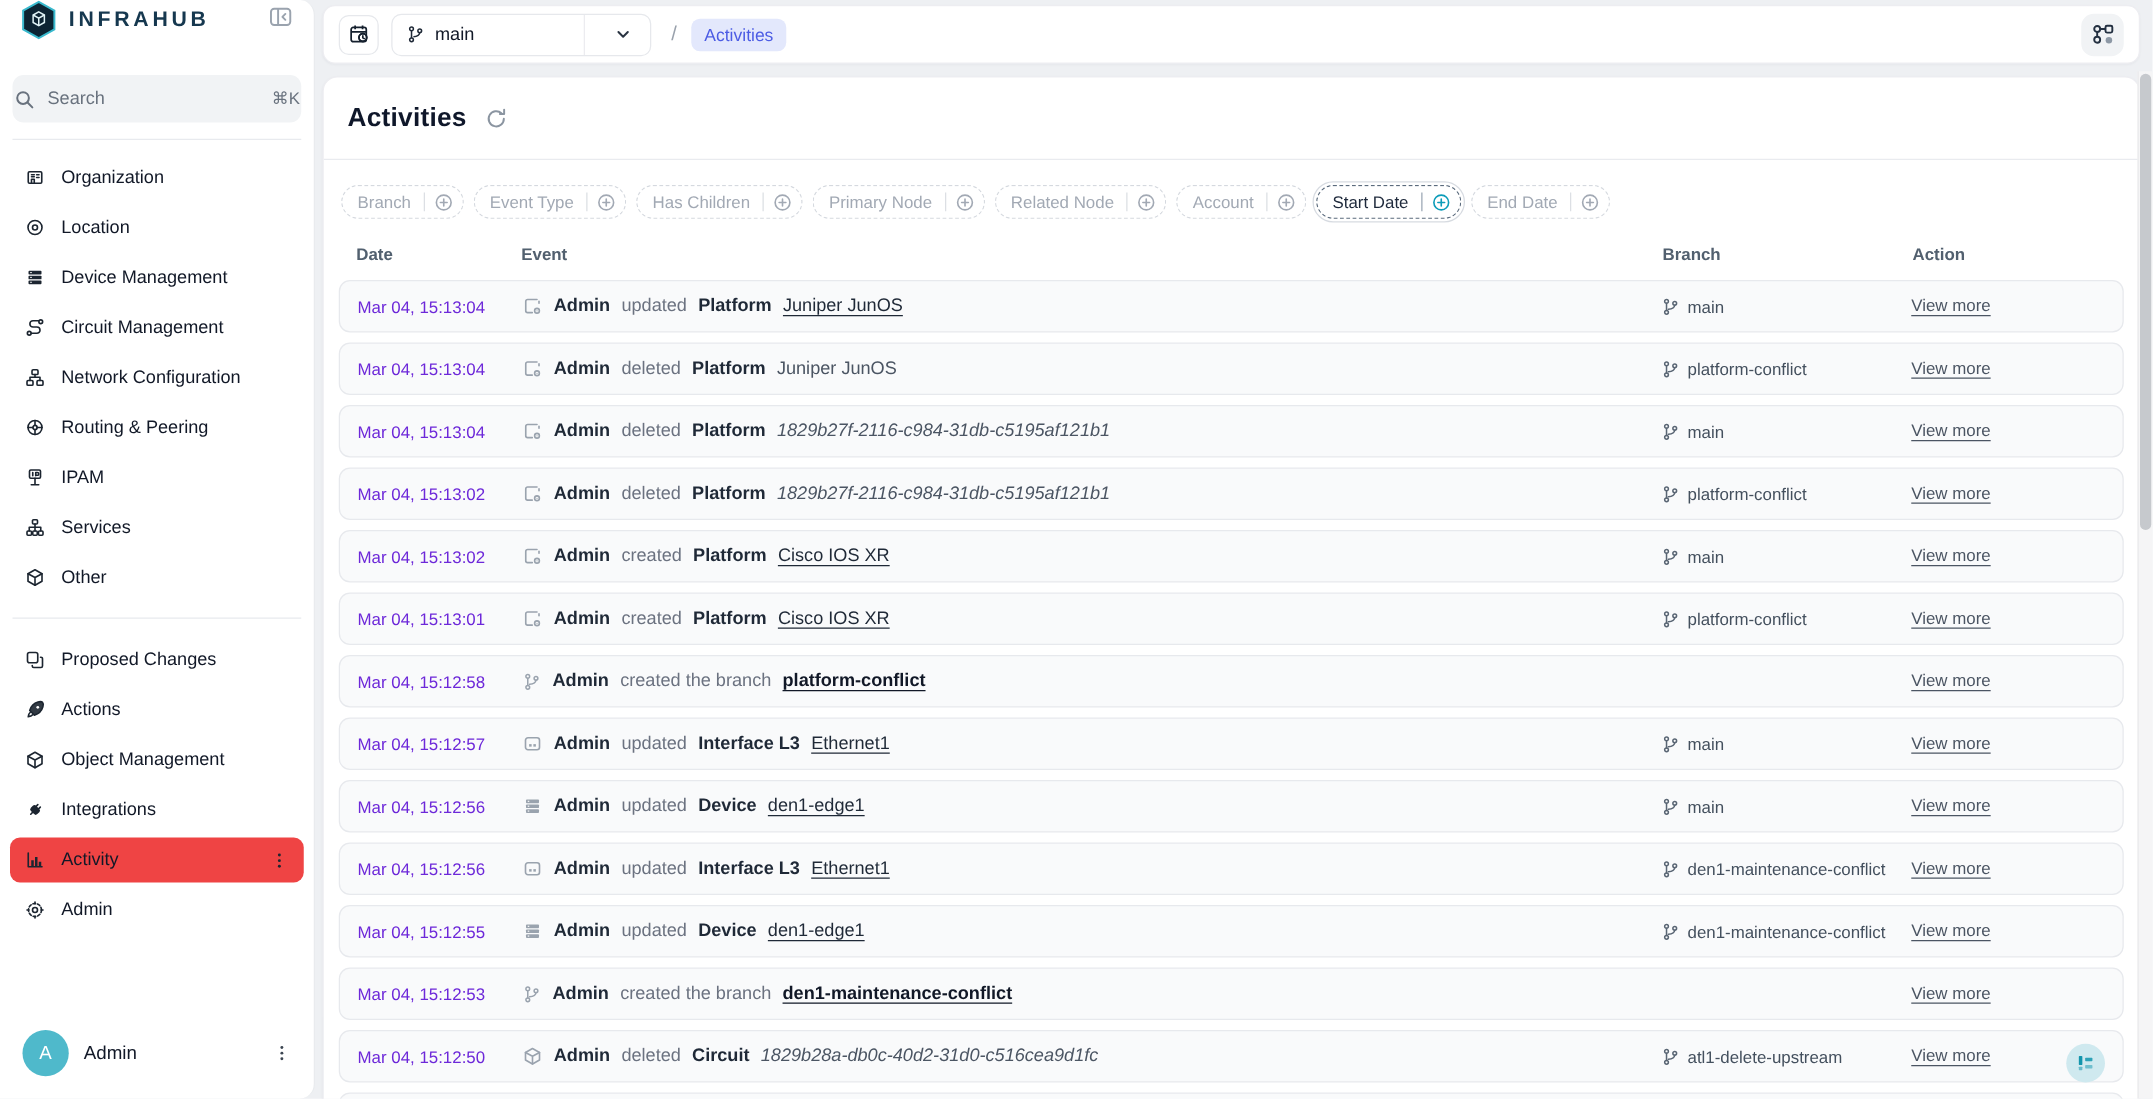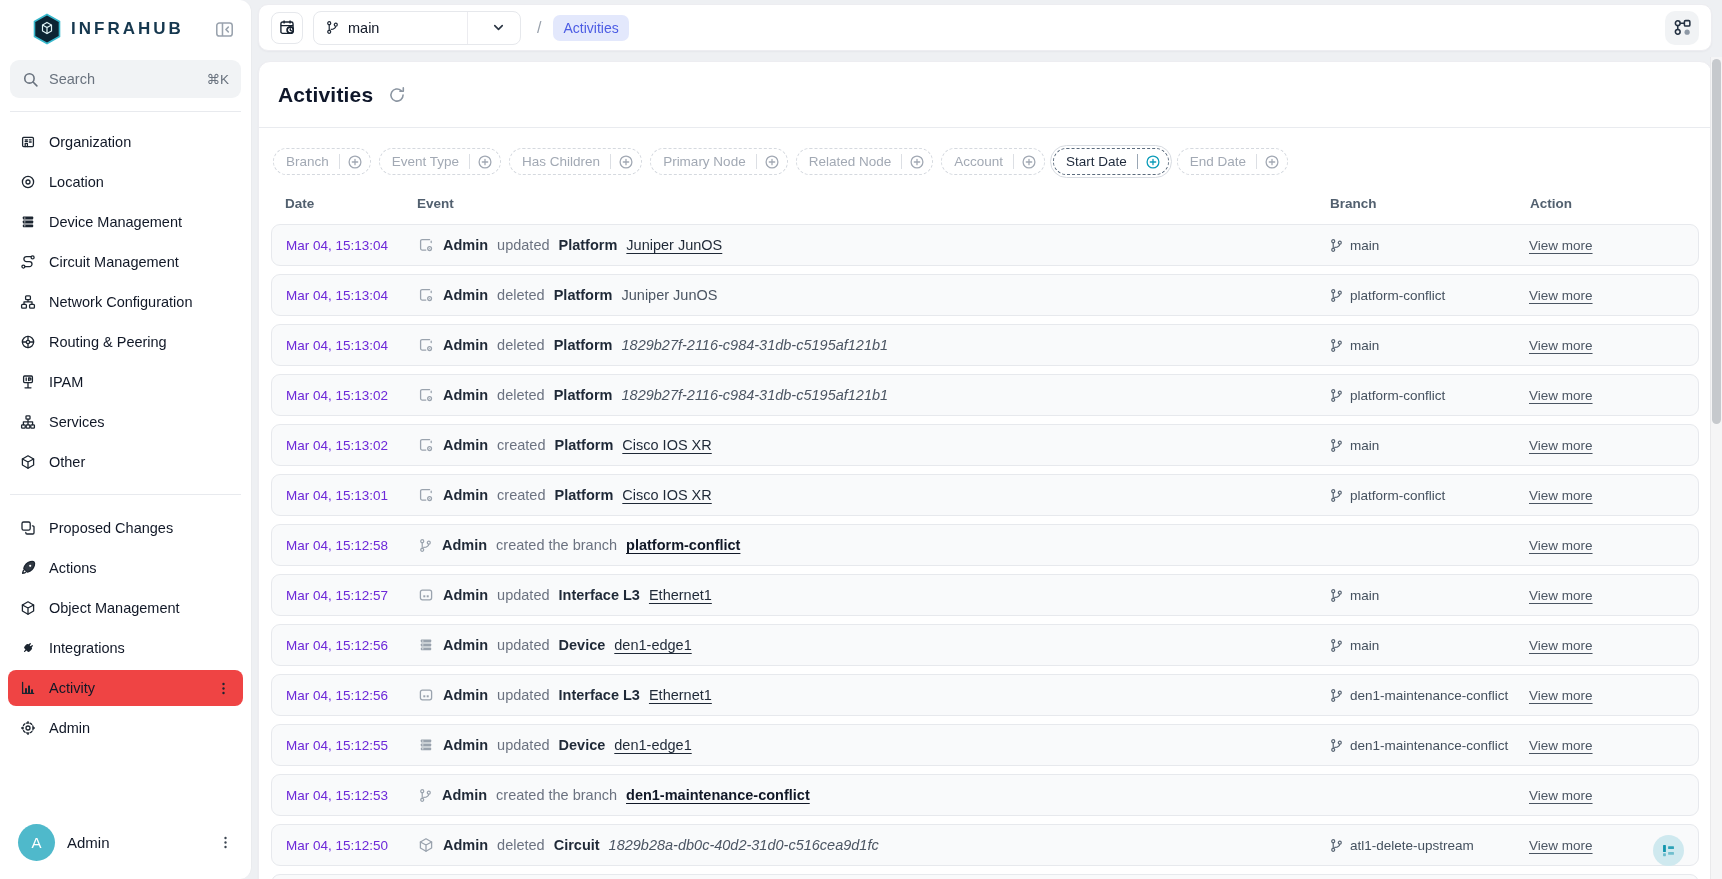--- a/index.html
+++ b/index.html
@@ -5,27 +5,27 @@
   * { margin:0; padding:0; box-sizing:border-box; }
   html,body { width:1722px; height:879px; overflow:hidden; }
   body { font-family:"Liberation Sans","DejaVu Sans",sans-serif; background:#eef0f3; color:#1f2937; position:relative; }
 
   .icon { display:inline-flex; align-items:center; justify-content:center; flex:0 0 auto; }
   .icon svg { display:block; }
 
   
   .sidebar { position:absolute; left:0; top:0; bottom:0; width:252px; background:#fff;
              border-right:1px solid #e9ebee; border-radius:0 12px 12px 0; z-index:3; }
-  .sb-header { display:flex; align-items:center; height:58px; padding:0 14px 0 16px;margin-left:16px; }
+  .sb-header { display:flex; align-items:flex-start; height:58px; padding:0 14px 0 16px; }
   .logo { display:flex; align-items:center; gap:9px; flex:1; }
   .logo-text { font-size:17px; font-weight:800; letter-spacing:3px; color:#16384f; }
   .collapse-btn { width:26px; height:26px; border:none; background:transparent; color:#9aa3ae; cursor:pointer;
                   display:flex; align-items:center; justify-content:center; border-radius:6px; }
   .search { margin:2px 10px 0 10px; height:38px; background:#f1f3f5; border-radius:9px;
-            display:flex; align-items:center; padding:0 12px; gap:10px; color:#69727e; cursor:pointer; }
+            display:flex; align-items:center; padding:0 1px; gap:10px; color:#69727e; cursor:pointer; }
   .search-label { flex:1; font-size:14.5px; }
   .search-kbd { font-size:13.5px; color:#69727e; }
   .sb-divider { height:1px; background:#e8eaee; margin:13px 10px 0 10px; }
   .sb-nav { padding:12px 8px 0 8px; }
   .sb-item { display:flex; align-items:center; gap:13px; height:36px; margin-bottom:4px; padding:0 12px;
              border-radius:8px; font-size:14.5px; color:#111827; cursor:pointer; }
   .sb-item .icon { color:#1c2530; }
   .sb-item.active { background:#ef4444; }
   .sb-item-label { flex:1; white-space:nowrap; }
   .kebab { color:#3c4652; font-size:15px; letter-spacing:0; line-height:1; display:inline-flex; }

